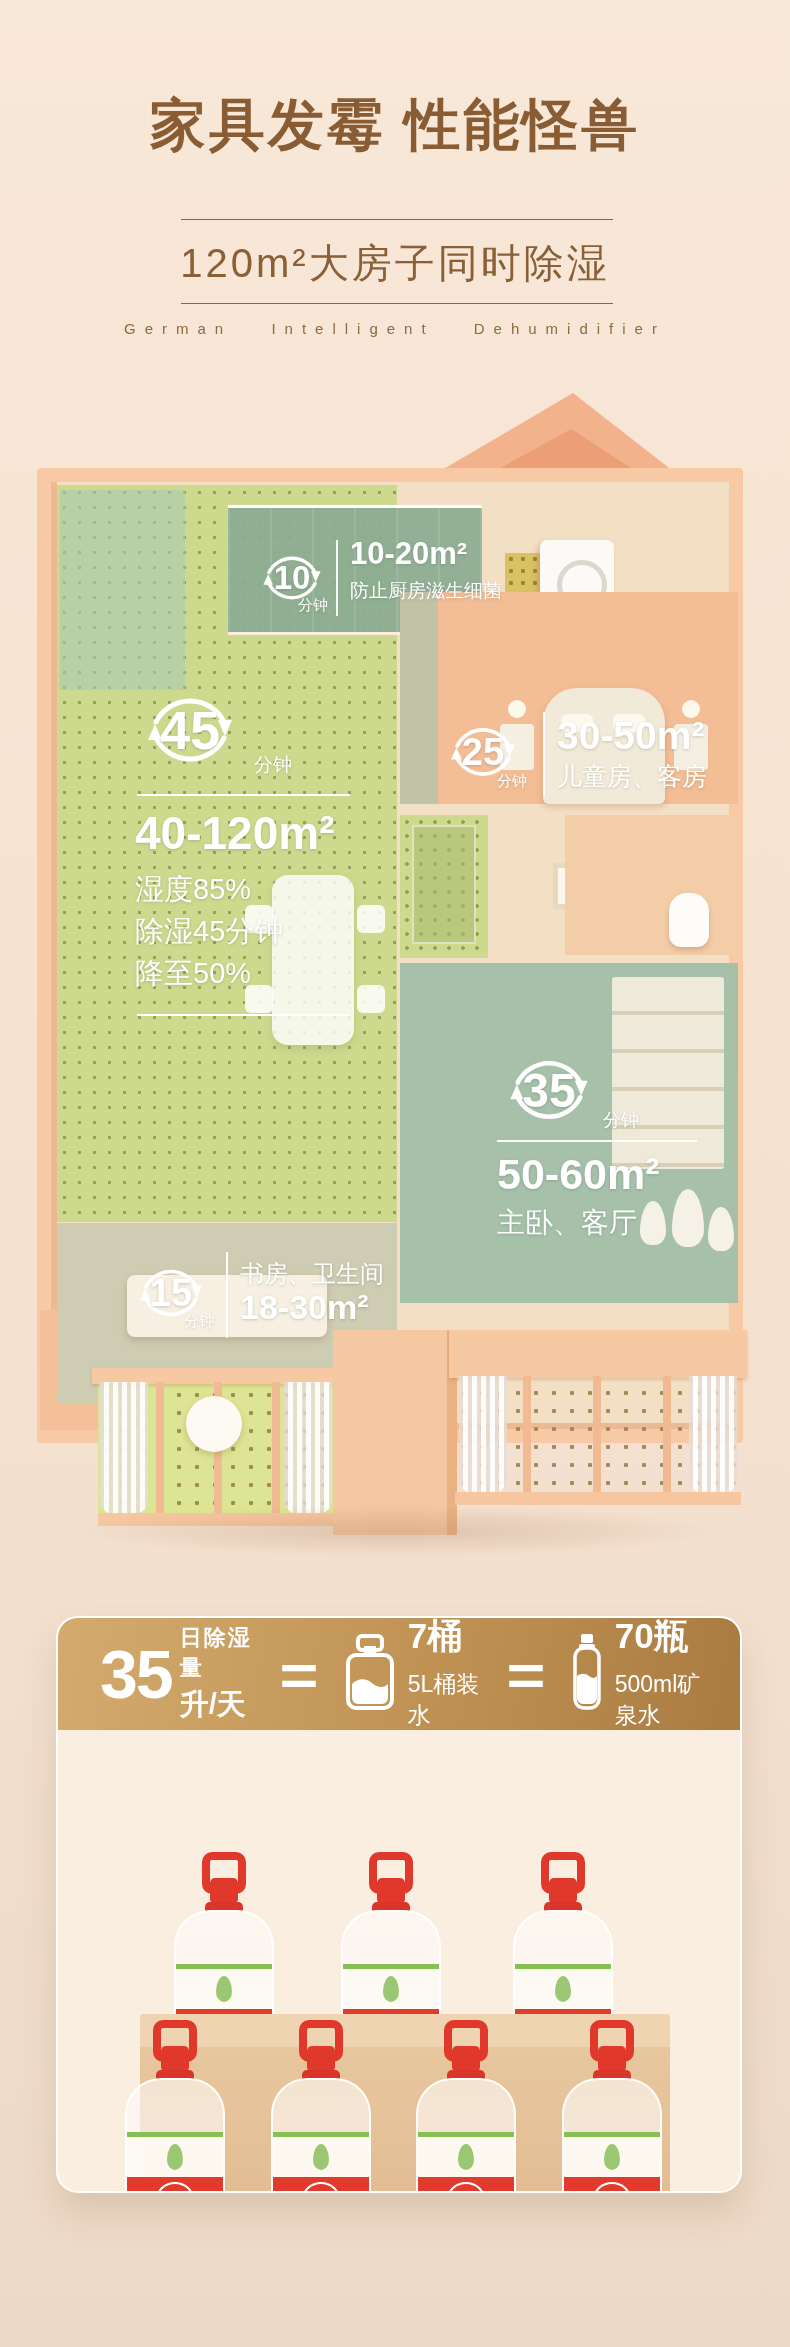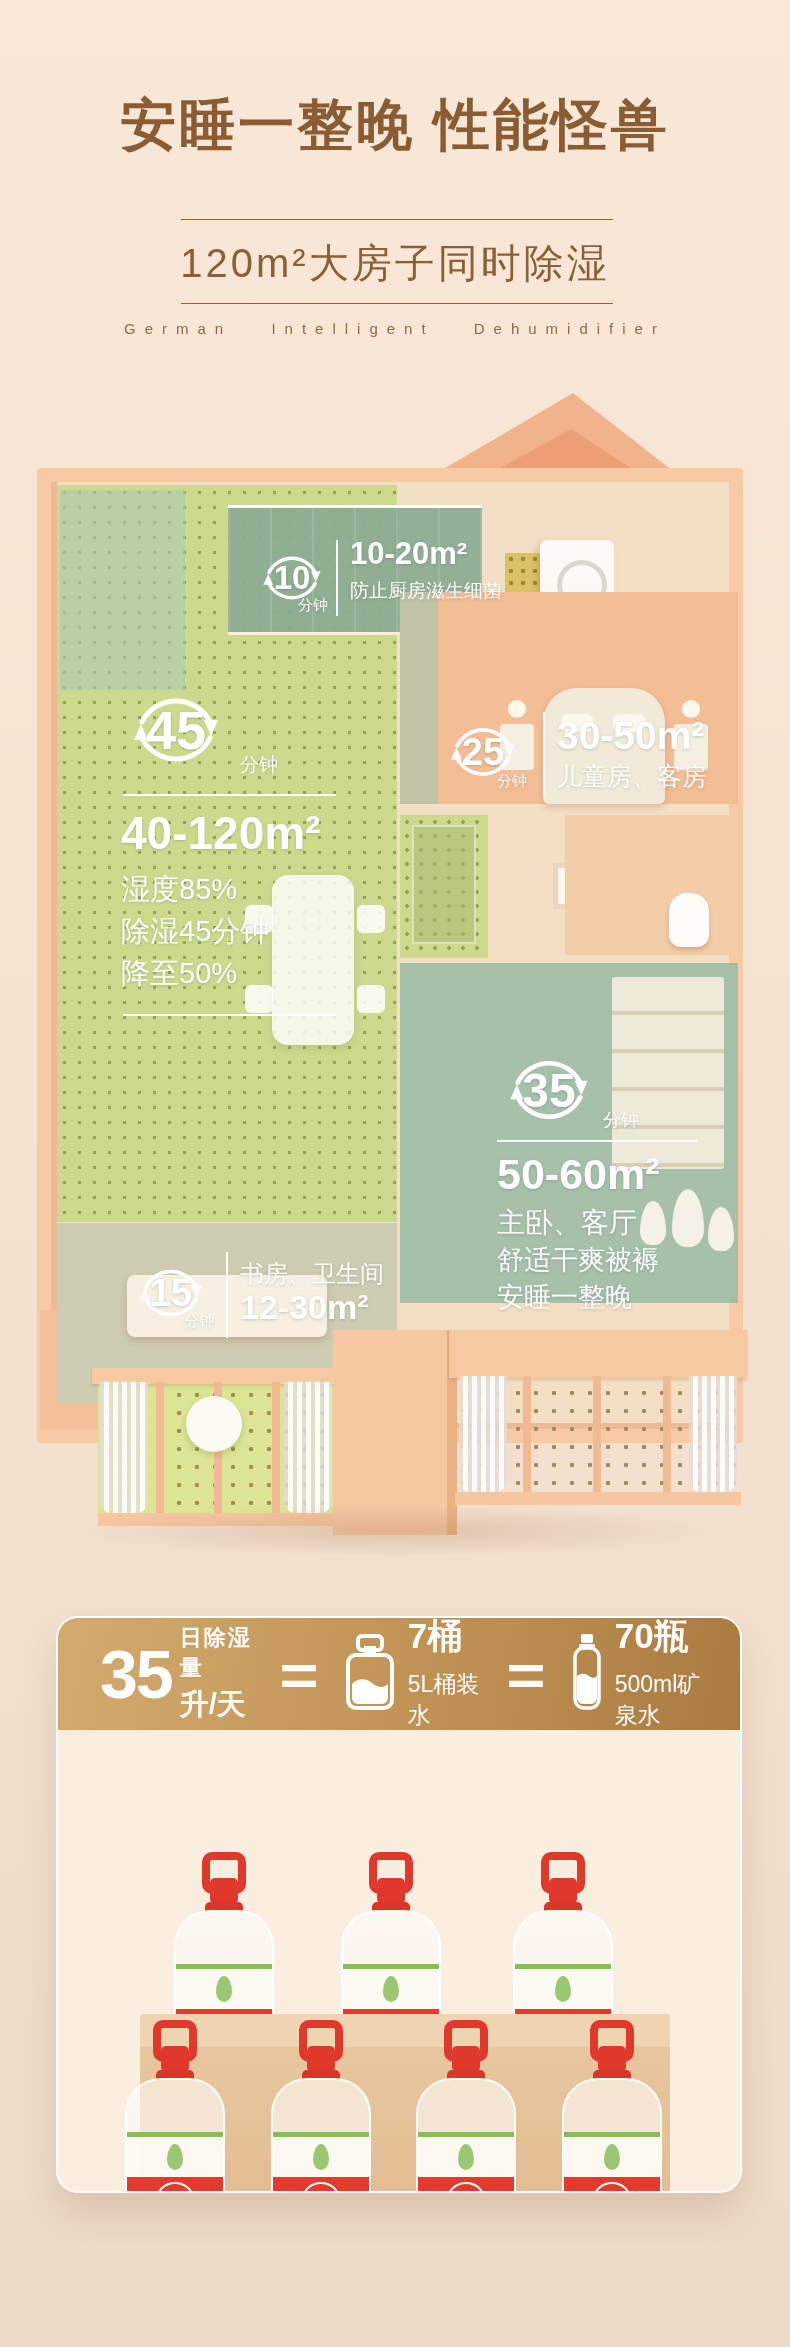--- a/index.html
+++ b/index.html
@@ -103,21 +103,21 @@
   .anno .lines{position:absolute;white-space:nowrap;}
 
   .anno-kitchen{left:252px;top:530px;width:240px;height:110px;}
   .anno-kitchen .timer{left:6px;top:14px;width:68px;height:68px;}
   .anno-kitchen .t-num{font-size:33px;}
   .anno-kitchen .unit{left:46px;top:66px;font-size:15px;}
   .anno-kitchen .vrule{left:84px;top:10px;height:76px;}
   .anno-kitchen .area{left:98px;top:6px;font-size:31px;}
   .anno-kitchen .desc{left:98px;top:48px;font-size:19px;}
 
-  .anno-living{left:118px;top:680px;width:236px;height:460px;}
+  .anno-living{left:132px;top:680px;width:236px;height:460px;}
   .anno-living .timer{left:8px;top:0;width:100px;height:100px;}
   .anno-living .t-num{font-size:54px;}
   .anno-living .unit{left:122px;top:72px;font-size:19px;}
   .anno-living .r1{left:5px;top:114px;width:213px;}
   .anno-living .area{left:3px;top:126px;font-size:46px;}
   .anno-living .stats{left:3px;top:188px;font-size:29px;line-height:42px;}
   .anno-living .r2{left:5px;top:334px;width:213px;}
   .anno-living .benefits{left:3px;top:352px;font-size:29px;line-height:45px;}
 
   .anno-kids{left:445px;top:710px;width:300px;height:96px;}
@@ -184,21 +184,21 @@
           border-radius:50% 50% 50% 50%/62% 62% 38% 38%;}
   .b-label-red{height:48px;background:#e23b2e;display:flex;align-items:center;justify-content:center;}
   .b-5l{display:inline-block;width:34px;height:34px;border:2px solid #fff;color:#fff;text-align:center;
         line-height:32px;font-size:15px;font-weight:700;border-radius:50% 50% 50% 50%/46% 46% 54% 54%;}
 </style>
 </head>
 <body>
 
 <div class="page">
 
-  <div class="main-title">安睡一整晚 性能怪兽</div>
+  <div class="main-title">家具发霉 性能怪兽</div>
   <div class="rule rule1"></div>
   <div class="subtitle">120m²大房子同时除湿</div>
   <div class="rule rule2"></div>
   <div class="tagline">German Intelligent Dehumidifier</div>
 
   <div class="house">
     <div class="roof-laundry">
       <div class="roof-inner"></div>
     </div>
     <div class="house-body"></div>
@@ -333,40 +333,36 @@
           <path d="M84 58 A38 38 0 0 1 16 58" fill="none" stroke="#fff" stroke-width="5" stroke-linecap="round"></path>
           <path d="M78 40 L92 40 L85 56 Z" fill="#fff"></path>
           <path d="M8 60 L22 60 L15 44 Z" fill="#fff"></path>
         </svg>
       <div class="t-num">35</div>
     </div>
     <div class="unit">分钟</div>
     <div class="hrule r1"></div>
     <div class="area">50-60m²</div>
     <div class="desc">主卧、客厅</div>
-    <div class="lines benefits">
-      <div>舒适干爽被褥</div>
-      <div>安睡一整晚</div>
-    </div>
   </div>
 
   <div class="anno anno-study">
     <div class="timer">
       <svg viewBox="0 0 100 100">
           <path d="M16 42 A38 38 0 0 1 84 42" fill="none" stroke="#fff" stroke-width="5" stroke-linecap="round"></path>
           <path d="M84 58 A38 38 0 0 1 16 58" fill="none" stroke="#fff" stroke-width="5" stroke-linecap="round"></path>
           <path d="M78 40 L92 40 L85 56 Z" fill="#fff"></path>
           <path d="M8 60 L22 60 L15 44 Z" fill="#fff"></path>
         </svg>
       <div class="t-num">15</div>
     </div>
     <div class="unit">分钟</div>
     <div class="vrule"></div>
     <div class="rooms">书房、卫生间</div>
-    <div class="area">12-30m²</div>
+    <div class="area">18-30m²</div>
   </div>
 
   <div class="card">
     <div class="card-header">
       <div class="big-num">35</div>
       <div class="labels-col">
         <div class="small-label">日除湿量</div>
         <div class="unit-label">升/天</div>
       </div>
       <div class="equals">=</div>

